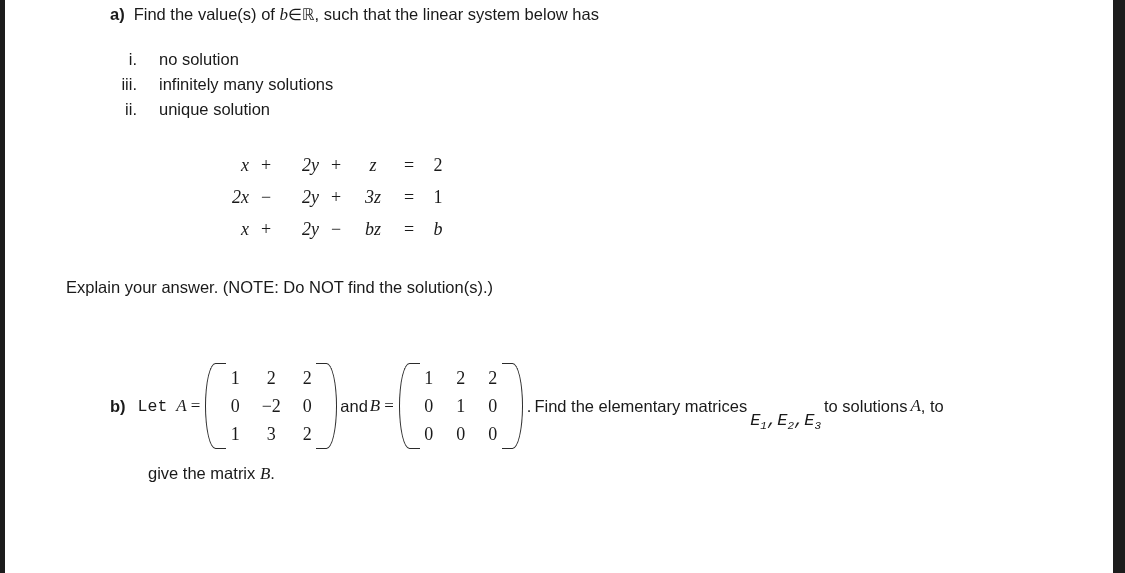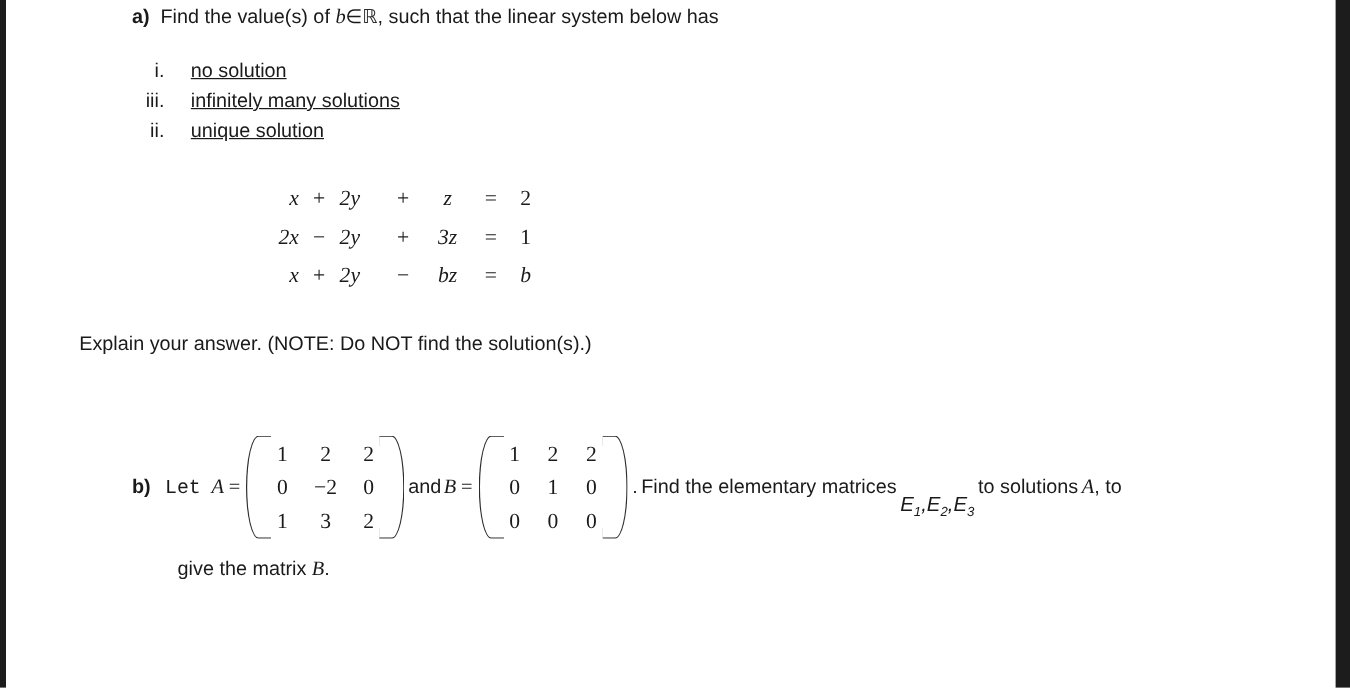--- a/index.html
+++ b/index.html
@@ -76,21 +76,20 @@
     align-items: baseline;
   }
   .roman-num {
     width: 48px;
     text-align: right;
     padding-right: 0;
   }
   .roman-text {
     padding-left: 22px;
     white-space: nowrap;
-    text-decoration: underline;
   }
 
   
   .system {
     position: absolute;
     left: 206px;
     top: 155px;
     font-family: "Liberation Serif", serif;
     font-size: 18px;
   }
@@ -98,21 +97,21 @@
     display: flex;
     height: 32px;
     align-items: baseline;
   }
   .eq-cell {
     text-align: center;
     font-style: italic;
   }
   .c-term1 { width: 38px; text-align: right; }
   .c-op1   { width: 34px; font-style: normal; }
-  .c-term2 { width: 36px; text-align: left; }
+  .c-term2 { width: 36px; text-align: right; }
   .c-op2   { width: 34px; font-style: normal; }
   .c-term3 { width: 40px; text-align: center; }
   .c-eqs   { width: 32px; font-style: normal; }
   .c-rhs   { width: 26px; text-align: center; }
   .upright { font-style: normal; }
 
   
   .explain {
     position: absolute;
     left: 61px;
@@ -177,21 +176,21 @@
   }
   .mcell.wide { width: 40px; }
   .conj { margin: 0 2px; }
   .tail-text { margin-left: 3px; }
   .italA {
     font-family: "Liberation Serif", serif;
     font-style: italic;
     font-size: 17px;
   }
   .esub {
-    font-family: Liberation Sans, sans-serif;
+    font-family: Liberation Mono, monospace;
     font-style: italic;
     font-size: 17px;
     margin-top: 32px;
   }
   .esub sub {
     font-size: 11px;
     font-style: italic;
   }
 
   .give-line {

